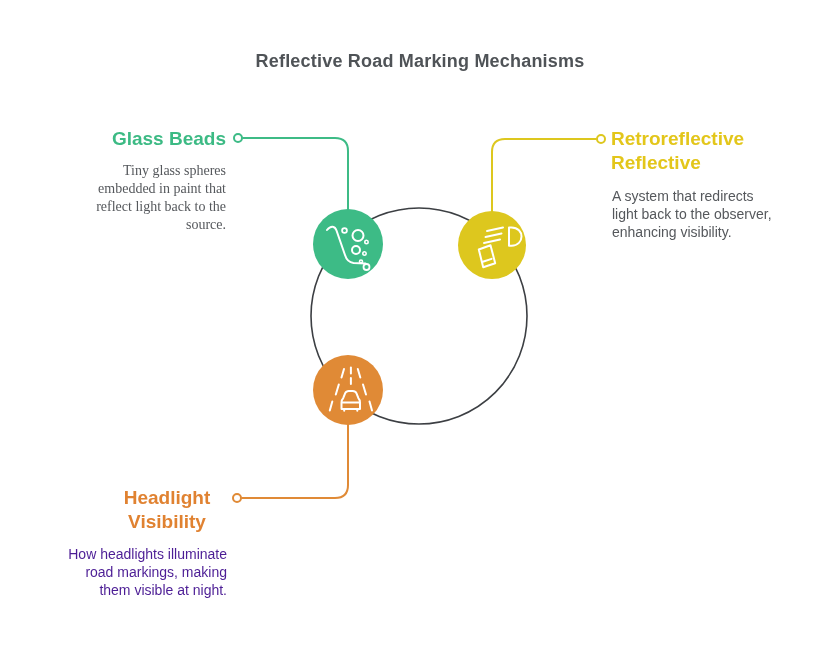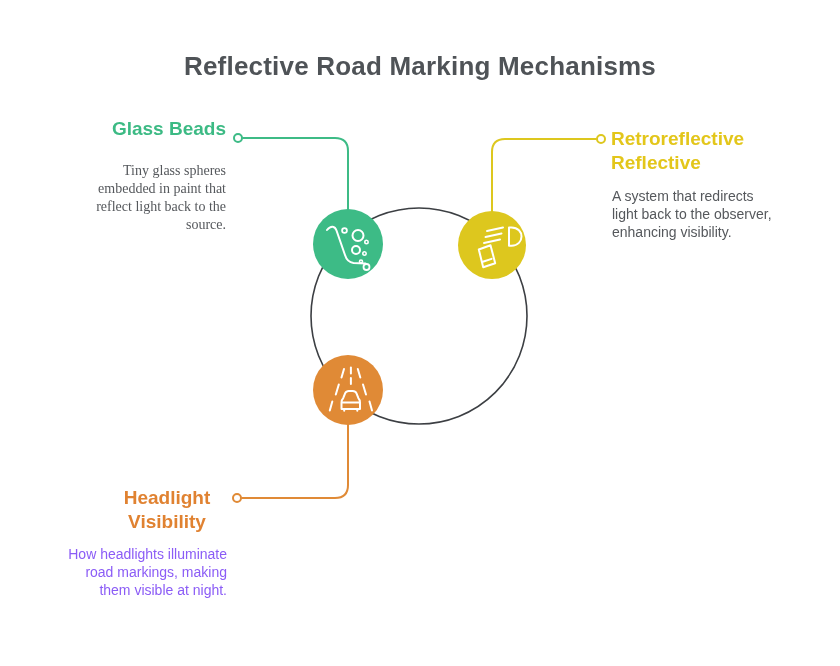--- a/index.html
+++ b/index.html
@@ -2,26 +2,26 @@
 <html><head>
 <meta charset="utf-8">
 <style>
   html,body{margin:0;padding:0;background:#fff;}
   .canvas{
     position:relative;width:840px;height:666px;background:#fff;overflow:hidden;
     font-family:"Liberation Sans",sans-serif;
   }
   .main-title{
     position:absolute;left:0;top:51px;width:840px;text-align:center;
-    font-size:26px;font-weight:700;letter-spacing:.2px;
+    font-size:18px;font-weight:700;letter-spacing:.2px;
   }
   svg.diagram{position:absolute;left:0;top:0;}
   .node-label{position:absolute;font-size:19px;font-weight:700;line-height:24px;}
   .node-desc{position:absolute;font-size:14px;line-height:18px;}
-  .label-glass{right:614px;top:117px;width:200px;text-align:right;}
+  .label-glass{right:614px;top:127px;width:200px;text-align:right;}
   .desc-glass{right:614px;top:162px;width:163px;text-align:right;font-family:Liberation Serif, serif;}
   .label-retro{left:611px;top:127px;width:152px;text-align:left;}
   .desc-retro{left:612px;top:187px;width:160px;text-align:left;}
   .label-headlight{right:613px;top:486px;width:120px;text-align:right;}
   .desc-headlight{right:613px;top:545px;width:168px;text-align:right;}
 </style>
 </head>
 <body>
 
 <div class="canvas">
@@ -85,15 +85,15 @@
     </g>
   </svg>
 
   <div class="node-label label-glass" style="color: rgb(60, 186, 132);">Glass Beads</div>
   <div class="node-desc desc-glass" style="color: rgb(85, 88, 92);">Tiny glass spheres embedded in paint that reflect light back to the source.</div>
 
   <div class="node-label label-retro" style="color: rgb(227, 198, 26);">Retroreflective Reflective</div>
   <div class="node-desc desc-retro" style="color: rgb(85, 88, 92);">A system that redirects light back to the observer, enhancing visibility.</div>
 
   <div class="node-label label-headlight" style="color: rgb(224, 130, 49); text-align: center;">Headlight Visibility</div>
-  <div class="node-desc desc-headlight" style="color: #8b5cf6;">How headlights illuminate road markings, making them visible at night.</div>
+  <div class="node-desc desc-headlight" style="color: #4c1d95;">How headlights illuminate road markings, making them visible at night.</div>
 
 </div>
 
 </body></html>

